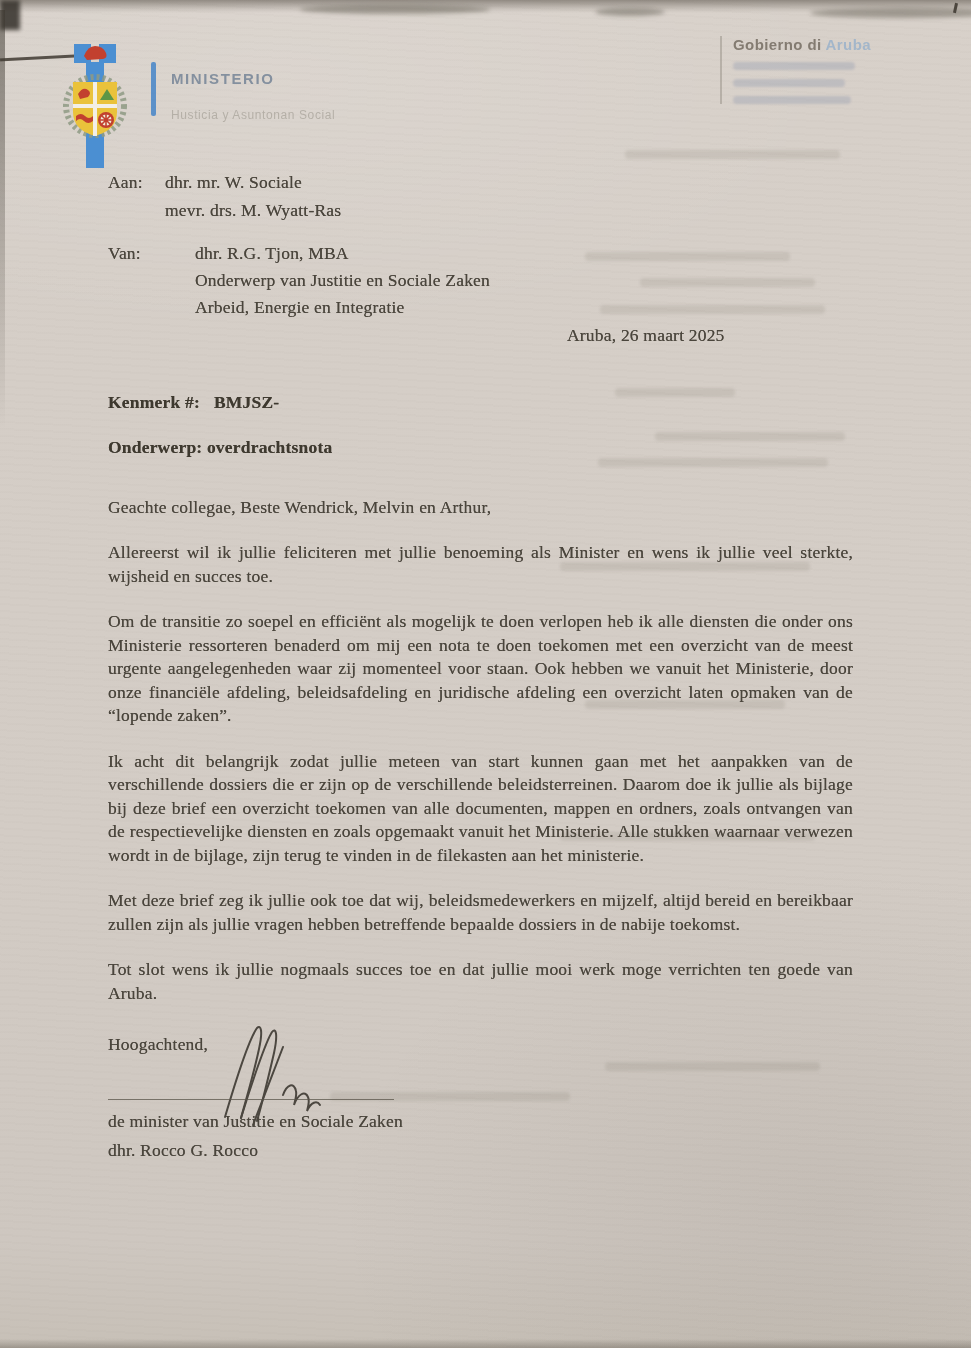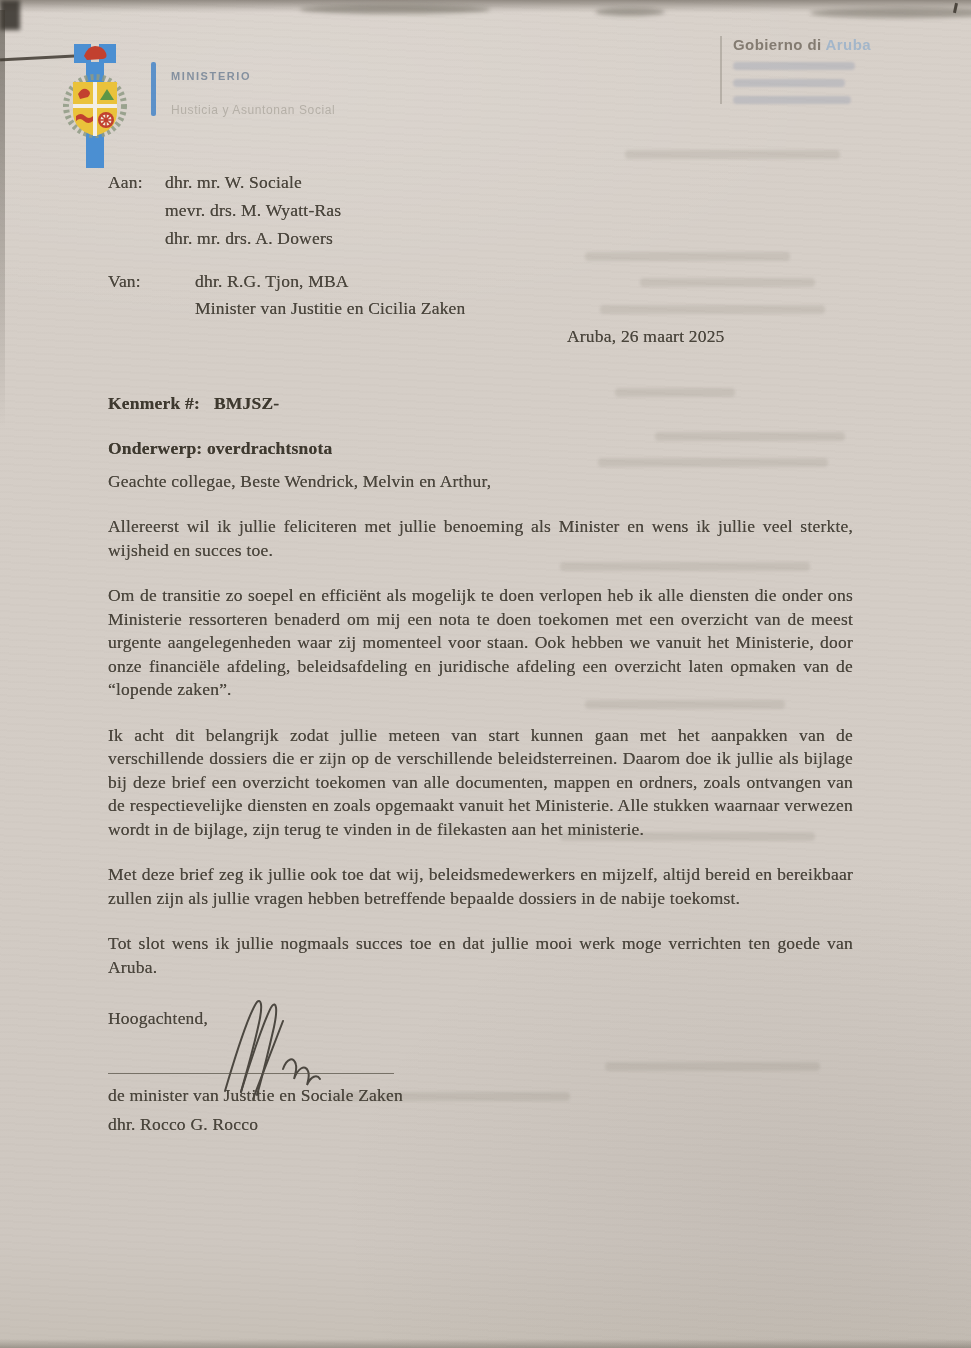--- a/index.html
+++ b/index.html
@@ -38,41 +38,41 @@
     background: linear-gradient(0deg, rgba(105,98,88,.45), transparent); }
   .ghost { position:absolute; height:9px; border-radius:4px;
     background:rgba(122,112,102,.15); filter:blur(1.6px); }
 
   
   .logo { position:absolute; left:56px; top:42px; width:78px; height:128px; }
   .brand { position:absolute; left:151px; top:62px; display:flex; align-items:flex-start;
     font-family:"Liberation Sans", sans-serif; }
   .brand-bar { width:5px; height:54px; background:#4585c8; border-radius:2px; opacity:.85; }
   .brand-text { margin-left:15px; padding-top:8px; }
-  .brand-name { font-size:11px; font-weight:bold; letter-spacing:1.6px; color:#84909f; }
+  .brand-name { font-size:15px; font-weight:bold; letter-spacing:1.6px; color:#84909f; }
   .brand-sub { margin-top:21px; font-size:12px; letter-spacing:.6px; color:#a9a49b;
     opacity:.75; filter:blur(.4px); }
   .gov { position:absolute; left:720px; top:36px; border-left:2px solid rgba(150,143,134,.5);
     padding-left:11px; font-family:"Liberation Sans", sans-serif; }
   .gov-title { font-size:15px; font-weight:bold; letter-spacing:.4px; color:#837b71; filter:blur(.3px); }
   .gov-title .accent { color:#a3b6ca; }
   .gov-line { height:8px; border-radius:4px; background:rgba(150,158,175,.38);
     filter:blur(1px); margin-top:9px; }
 
   
   .letter-body { position:absolute; left:108px; top:168px; width:745px;
     font-size:17.5px; line-height:23.5px; letter-spacing:.2px;
     text-shadow: 0 0 .6px rgba(74,69,60,.8); }
   .addr-block { display:grid; grid-template-columns:57px 1fr; line-height:28px; }
   .addr-block.from { margin-top:16px; line-height:27px;gap:30px; }
   .dateline { margin-top:3px; padding-left:459px; }
   .ref-line { margin-top:43px; font-weight:bold; color:#3e392f; }
   .ref-line .val { margin-left:14px; }
   .subj-line { margin-top:22px; font-weight:bold; color:#3e392f; }
-  .salutation { margin-top:9px; }
+  .salutation { margin-top:36px; }
   .para { margin:22px 0 0; text-align:justify; }
   .closing-block { position:relative; margin-top:28px; height:130px; }
   .closing-word { position:absolute; left:0; top:0; }
   .signature { position:absolute; left:95px; top:-12px; }
   .sign-line { position:absolute; left:0; top:66px; width:286px;
     border-bottom:1.3px solid rgba(90,84,74,.75); }
   .signer-title { position:absolute; left:0; top:74px; line-height:29px; white-space:nowrap; }
 
   .lbl, .addr-lines div { white-space:nowrap; }
 </style>
@@ -146,29 +146,29 @@
     <div class="gov-line" style="width:118px;"></div>
   </div>
 
   <div class="letter-body">
 
     <div class="addr-block">
       <div class="lbl">Aan:</div>
       <div class="addr-lines">
         <div>dhr. mr. W. Sociale</div>
         <div>mevr. drs. M. Wyatt-Ras</div>
-        <div>dhr. mr. drs. A. Dowers</div>
       </div>
     </div>
 
     <div class="addr-block from">
       <div class="lbl">Van:</div>
       <div class="addr-lines">
         <div>dhr. R.G. Tjon, MBA</div>
-        <div>Minister van Justitie en Cicilia Zaken</div>
+        <div>Onderwerp van Justitie en Sociale Zaken</div>
+        <div>Arbeid, Energie en Integratie</div>
       </div>
     </div>
 
     <div class="dateline">Aruba, 26 maart 2025</div>
 
     <div class="ref-line">
       <span>Kenmerk #:</span><span class="val">BMJSZ-</span>
     </div>
 
     <div class="subj-line">Onderwerp: overdrachtsnota</div>

